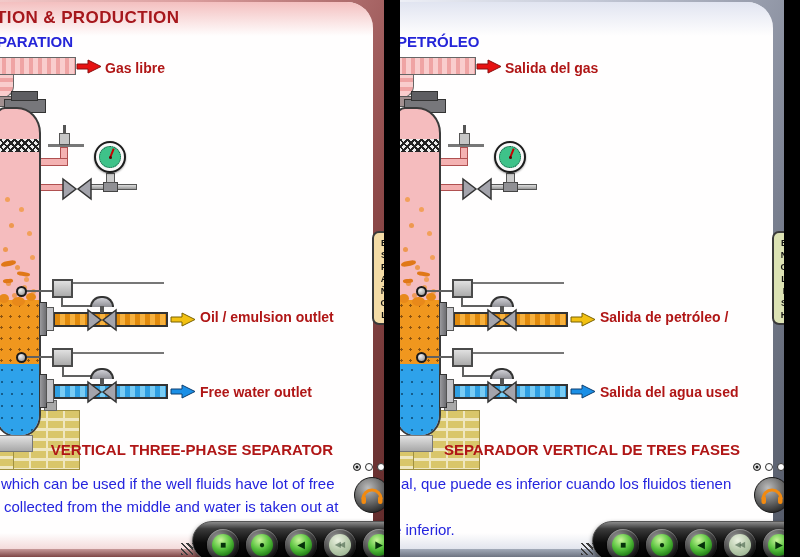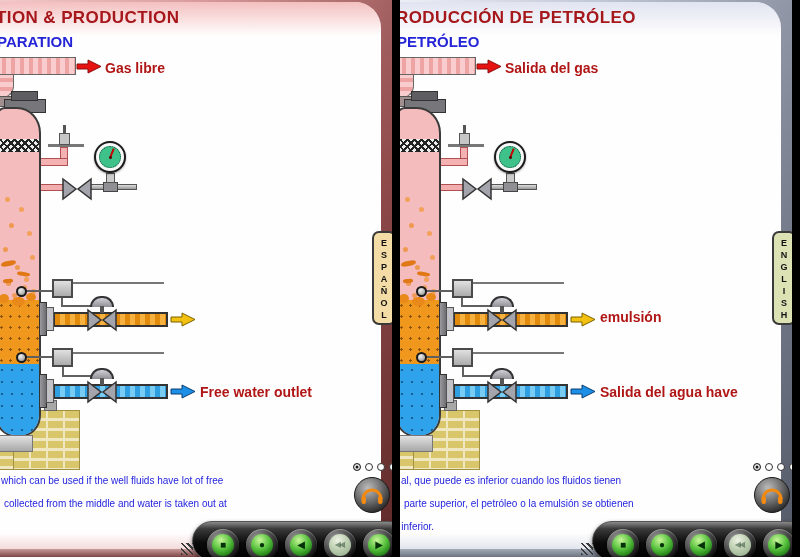--- a/index.html
+++ b/index.html
@@ -1,18 +1,18 @@
 <!DOCTYPE html>
 <html><head>
 <meta charset="utf-8">
 <style>
   html,body{margin:0;padding:0;background:#111;}
   .stage{position:relative;width:800px;height:557px;overflow:hidden;background:#000;
          font-family:"Liberation Sans",sans-serif;}
-  .panel{position:absolute;top:0;width:384px;height:557px;overflow:hidden;background:var(--surround);padding-left:8px;}
+  .panel{position:absolute;top:0;width:384px;height:557px;overflow:hidden;background:var(--surround);}
   .panel.p0{left:0;}
   .panel.p1{left:400px;}
   .theme-red{--surround:linear-gradient(115deg,#F2C9C9 0%,#D99C9C 30%,#8F4A4A 72%,#5E2929 100%);
              --cardtop:linear-gradient(180deg,rgba(243,188,188,.95),rgba(255,255,255,0));
              --cardbottom:linear-gradient(0deg,rgba(236,195,195,.6),rgba(255,255,255,0));
              --strip:linear-gradient(180deg,#C89B9B,#7E4646);
              --tabbg:#F4DCA6;}
   .theme-gray{--surround:linear-gradient(115deg,#EDEFF6 0%,#C3C8D6 30%,#7C8292 72%,#525866 100%);
              --cardtop:linear-gradient(180deg,rgba(223,227,240,.95),rgba(255,255,255,0));
              --cardbottom:linear-gradient(0deg,rgba(210,215,228,.65),rgba(255,255,255,0));
@@ -23,21 +23,21 @@
   .card::before{content:"";position:absolute;left:0;right:0;top:0;height:34px;border-radius:26px 26px 0 0;background:var(--cardtop);}
   .card::after{content:"";position:absolute;left:0;right:0;bottom:0;height:16px;border-radius:0 0 26px 26px;background:var(--cardbottom);}
 
   .hdr{position:absolute;left:-4px;top:8px;font-size:17px;font-weight:bold;color:#A6171C;letter-spacing:.4px;white-space:nowrap;z-index:3;}
   .sub{position:absolute;left:-3px;top:33px;font-size:15px;font-weight:bold;color:#2525D8;white-space:nowrap;z-index:3;}
   .lbl{position:absolute;font-weight:bold;font-size:14px;color:#B01616;white-space:nowrap;z-index:4;}
   .gas-lbl{left:105px;top:60px;}
   .oil-lbl{left:200px;top:308px;line-height:18px;}
   .water-lbl{left:200px;top:384px;}
   .dg-title{position:absolute;left:28px;right:28px;top:441px;text-align:center;font-weight:bold;font-size:15px;color:#B01616;white-space:nowrap;z-index:3;}
-  .para{position:absolute;font-size:10px;color:#2424DE;white-space:nowrap;z-index:3;}
+  .para{position:absolute;font-size:15px;color:#2424DE;white-space:nowrap;z-index:3;}
   .para.l1{left:1px;top:475px;}
   .para.l2{left:4px;top:498px;}
   .para.l3{left:-7px;top:521px;}
 
   
   .gas-riser{position:absolute;left:-8px;top:60px;width:22px;height:38px;z-index:2;
     background:repeating-linear-gradient(180deg,#EFA4A4 0 4px,#F9CDCD 4px 9px);
     border:1px solid #666;border-top:none;border-bottom-right-radius:12px;}
   .gas-pipe{position:absolute;left:-8px;top:57px;width:84px;height:18px;z-index:2;
     background:repeating-linear-gradient(90deg,#EFA4A4 0 4px,#F9CDCD 4px 9px);border:1px solid #666;}
@@ -228,20 +228,24 @@
   <div class="flangeA f1a"></div>
   <div class="flangeB f1b"></div>
   <div class="pipe oil"></div>
   <svg class="valve valve-oil" width="30" height="24" viewBox="0 0 30 24">
         <path d="M1 2 L14 12 L1 22 Z"></path>
         <path d="M29 2 L16 12 L29 22 Z"></path>
       </svg>
   <svg class="arrow oil-arrow" width="27" height="17" viewBox="0 0 27 17">
         <path d="M1 6 h11 V2 l13 6.5 L12 15 v-4 H1 Z"></path>
       </svg>
+  <div class="lbl oil-lbl">
+    <div>Oil / emulsion outlet</div>
+    <div></div>
+  </div>
 
   <div class="wire w2a"></div>
   <div class="sensor s2"></div>
   <div class="ctrl-box b2"></div>
   <div class="wire w2b"></div>
   <div class="wire w2c"></div>
   <div class="wire w2d"></div>
   <div class="actuator a2"></div>
   <div class="stem st2"></div>
   <div class="flangeA f2a"></div>
@@ -254,20 +258,21 @@
   <svg class="arrow water-arrow" width="27" height="17" viewBox="0 0 27 17">
         <path d="M1 6 h11 V2 l13 6.5 L12 15 v-4 H1 Z"></path>
       </svg>
   <div class="lbl water-lbl">Free water outlet</div>
 
   <div class="bricks"></div>
   <div class="bricks-left"></div>
   <div class="slab"></div>
   <div class="support"></div>
 
+  <div class="dg-title">VERTICAL THREE-PHASE SEPARATOR</div>
 
   <div class="dots">
     <span class="dot active"></span>
     <span class="dot"></span>
     <span class="dot"></span>
     <span class="dot"></span>
   </div>
 
   <div class="audio">
     <svg width="38" height="38" viewBox="0 0 38 38">
@@ -318,21 +323,20 @@
             <span>▶</span>
           </div>
         </div>
   </div>
 
   <div class="lang-tab">ESPAÑOL</div>
 </div>
   <div class="panel p1 theme-gray">
   <div class="card"></div>
 
-  <div class="hdr">RODUCCIÓN DE PETRÓLEO</div>
   <div class="sub">PETRÓLEO</div>
 
   <div class="gas-riser"></div>
   <div class="gas-pipe"></div>
   <svg class="arrow gas-arrow" width="27" height="17" viewBox="0 0 27 17">
         <path d="M1 6 h11 V2 l13 6.5 L12 15 v-4 H1 Z"></path>
       </svg>
   <div class="lbl gas-lbl">Salida del gas</div>
 
   <div class="neck"></div>
@@ -384,48 +388,49 @@
   <div class="flangeB f1b"></div>
   <div class="pipe oil"></div>
   <svg class="valve valve-oil" width="30" height="24" viewBox="0 0 30 24">
         <path d="M1 2 L14 12 L1 22 Z"></path>
         <path d="M29 2 L16 12 L29 22 Z"></path>
       </svg>
   <svg class="arrow oil-arrow" width="27" height="17" viewBox="0 0 27 17">
         <path d="M1 6 h11 V2 l13 6.5 L12 15 v-4 H1 Z"></path>
       </svg>
   <div class="lbl oil-lbl">
-    <div>emulsión</div>
+    <div>Salida de petróleo /</div>
   </div>
 
   <div class="wire w2a"></div>
   <div class="sensor s2"></div>
   <div class="ctrl-box b2"></div>
   <div class="wire w2b"></div>
   <div class="wire w2c"></div>
   <div class="wire w2d"></div>
   <div class="actuator a2"></div>
   <div class="stem st2"></div>
   <div class="flangeA f2a"></div>
   <div class="flangeB f2b"></div>
   <div class="pipe water"></div>
   <svg class="valve valve-water" width="30" height="24" viewBox="0 0 30 24">
         <path d="M1 2 L14 12 L1 22 Z"></path>
         <path d="M29 2 L16 12 L29 22 Z"></path>
       </svg>
   <svg class="arrow water-arrow" width="27" height="17" viewBox="0 0 27 17">
         <path d="M1 6 h11 V2 l13 6.5 L12 15 v-4 H1 Z"></path>
       </svg>
-  <div class="lbl water-lbl">Salida del agua have</div>
+  <div class="lbl water-lbl">Salida del agua used</div>
 
   <div class="bricks"></div>
   <div class="bricks-left"></div>
   <div class="slab"></div>
   <div class="support"></div>
 
+  <div class="dg-title">SEPARADOR VERTICAL DE TRES FASES</div>
 
   <div class="dots">
     <span class="dot active"></span>
     <span class="dot"></span>
     <span class="dot"></span>
     <span class="dot"></span>
   </div>
 
   <div class="audio">
     <svg width="38" height="38" viewBox="0 0 38 38">
@@ -437,21 +442,20 @@
         </radialGradient>
       </defs>
       <circle cx="19" cy="19" r="17.5" fill="url(#ball)" stroke="#1A1A1A"></circle>
       <path d="M10 23 a9 9 0 1 1 18 0" fill="none" stroke="#F28A10" stroke-width="3"></path>
       <rect x="8.5" y="20" width="4.5" height="8" rx="2" fill="#F28A10"></rect>
       <rect x="25" y="20" width="4.5" height="8" rx="2" fill="#F28A10"></rect>
     </svg>
   </div>
 
   <div class="para l1">al, que puede es inferior cuando los fluidos tienen</div>
-  <div class="para l2">parte superior, el petróleo o la emulsión se obtienen</div>
   <div class="para l3">e inferior.</div>
 
   <div class="bottom-strip"></div>
   <div class="squiggle"></div>
 
   <div class="navbar">
     <div class="nav-btn n0">
           <div class="nav-core">
             <span>■</span>
           </div>

